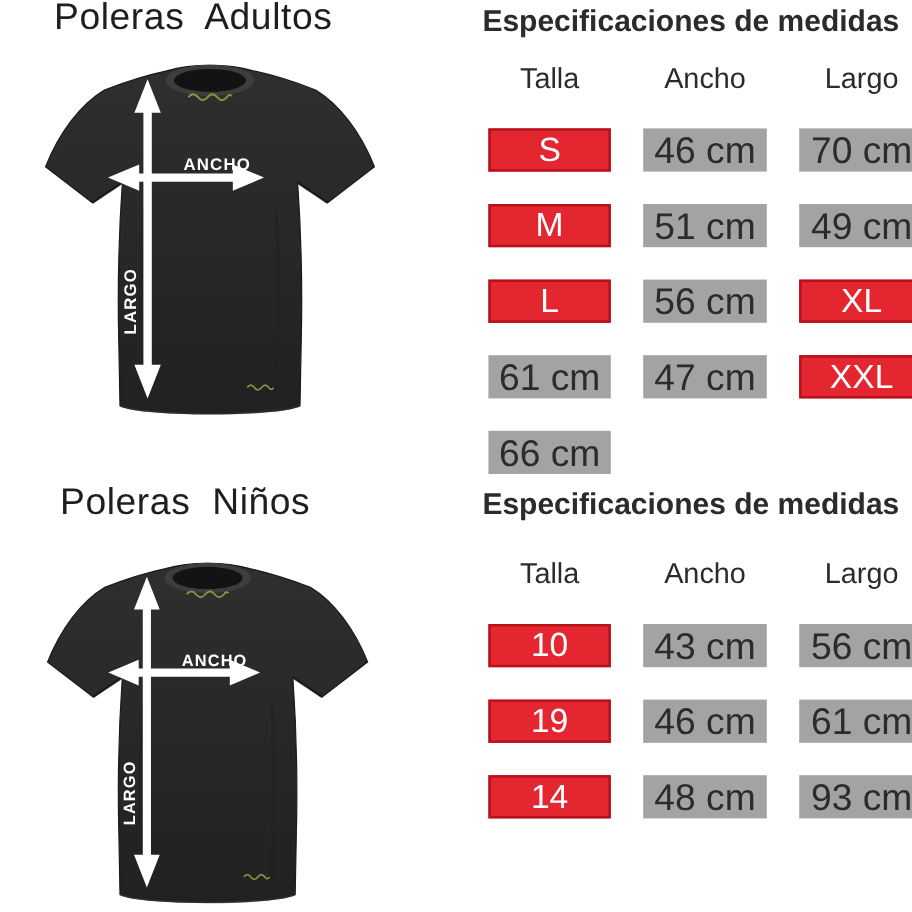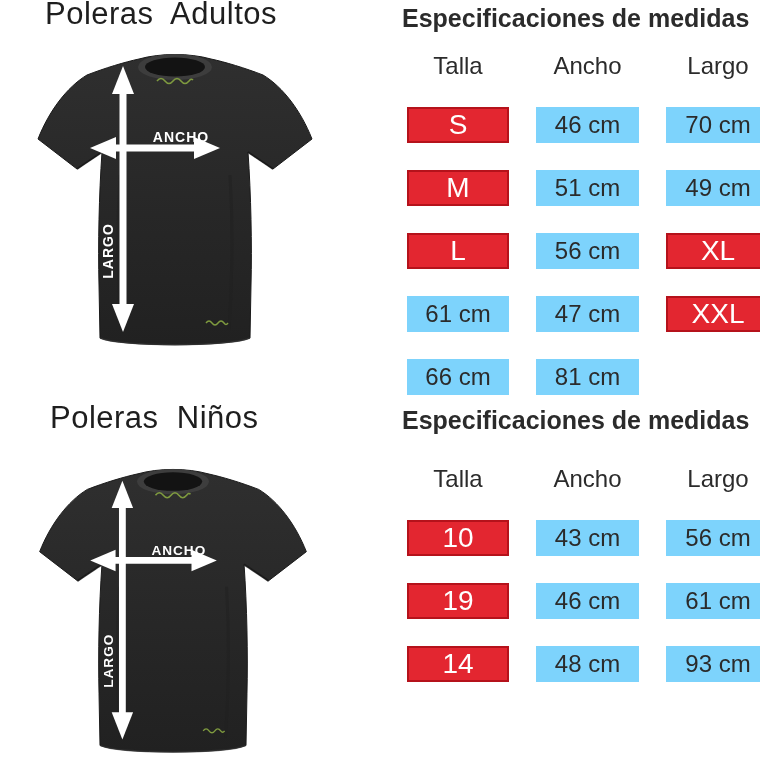--- a/index.html
+++ b/index.html
@@ -47,23 +47,23 @@
     line-height:1;
   }
   .cell.size{
     background:#e32630;
     border:2px solid #b5121b;
     box-sizing:border-box;
     color:#ffffff;
     font-size:28px;
   }
   .cell.val{
-    background:#7dd3fc;
+    background:#a3a3a3;
     color:#2b2b2b;
-    font-size:24px;
+    font-size:31px;
   }
 
   svg{display:block;}
 </style>
 </head>
 <body>
 
 <svg width="0" height="0" style="position:absolute">
   <defs>
     <linearGradient id="gBody" x1="0" y1="0" x2="0" y2="1">
@@ -144,21 +144,20 @@
 
       <div class="cell size">L</div>
       <div class="cell val">56 cm</div>
 
       <div class="cell size">XL</div>
       <div class="cell val">61 cm</div>
       <div class="cell val">47 cm</div>
 
       <div class="cell size">XXL</div>
       <div class="cell val">66 cm</div>
-      <div class="cell val">81 cm</div>
     </div>
   </section>
 
   <section>
 
     <div class="section-title" style="left:33px;top:400px">Poleras  Niños</div>
 
     <div class="shirt-wrap" style="left:10px;top:460px">
       <svg width="292" height="307" viewBox="0 0 300 315">
         <use href="#tshirt-shape"></use>

